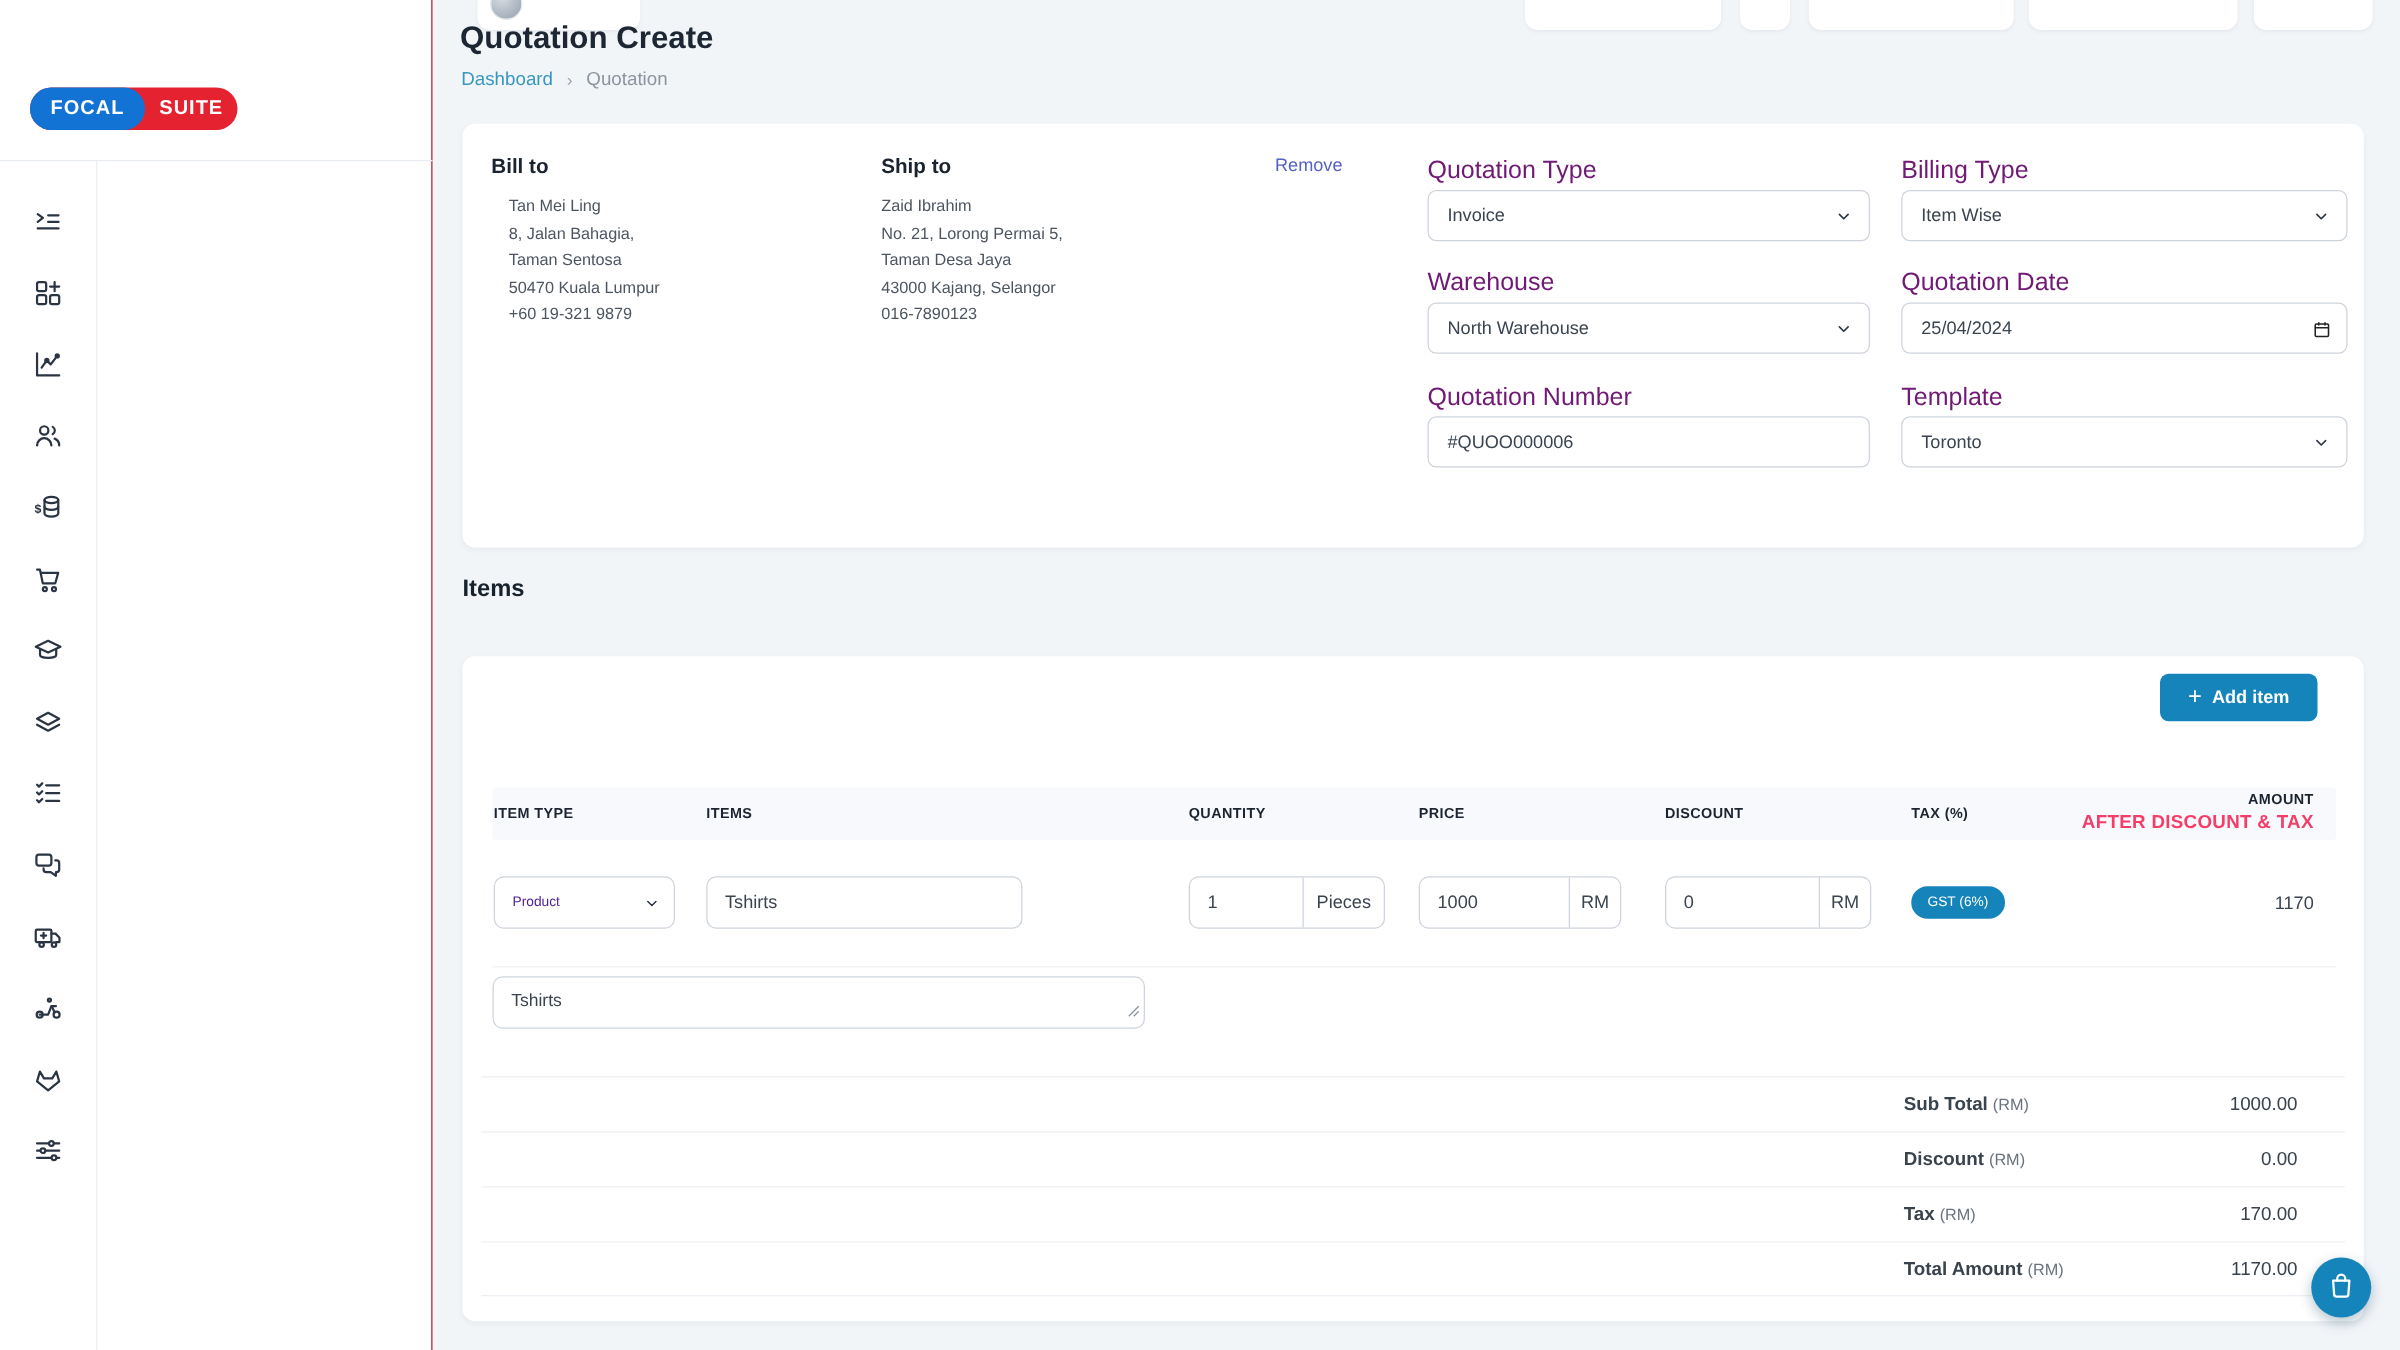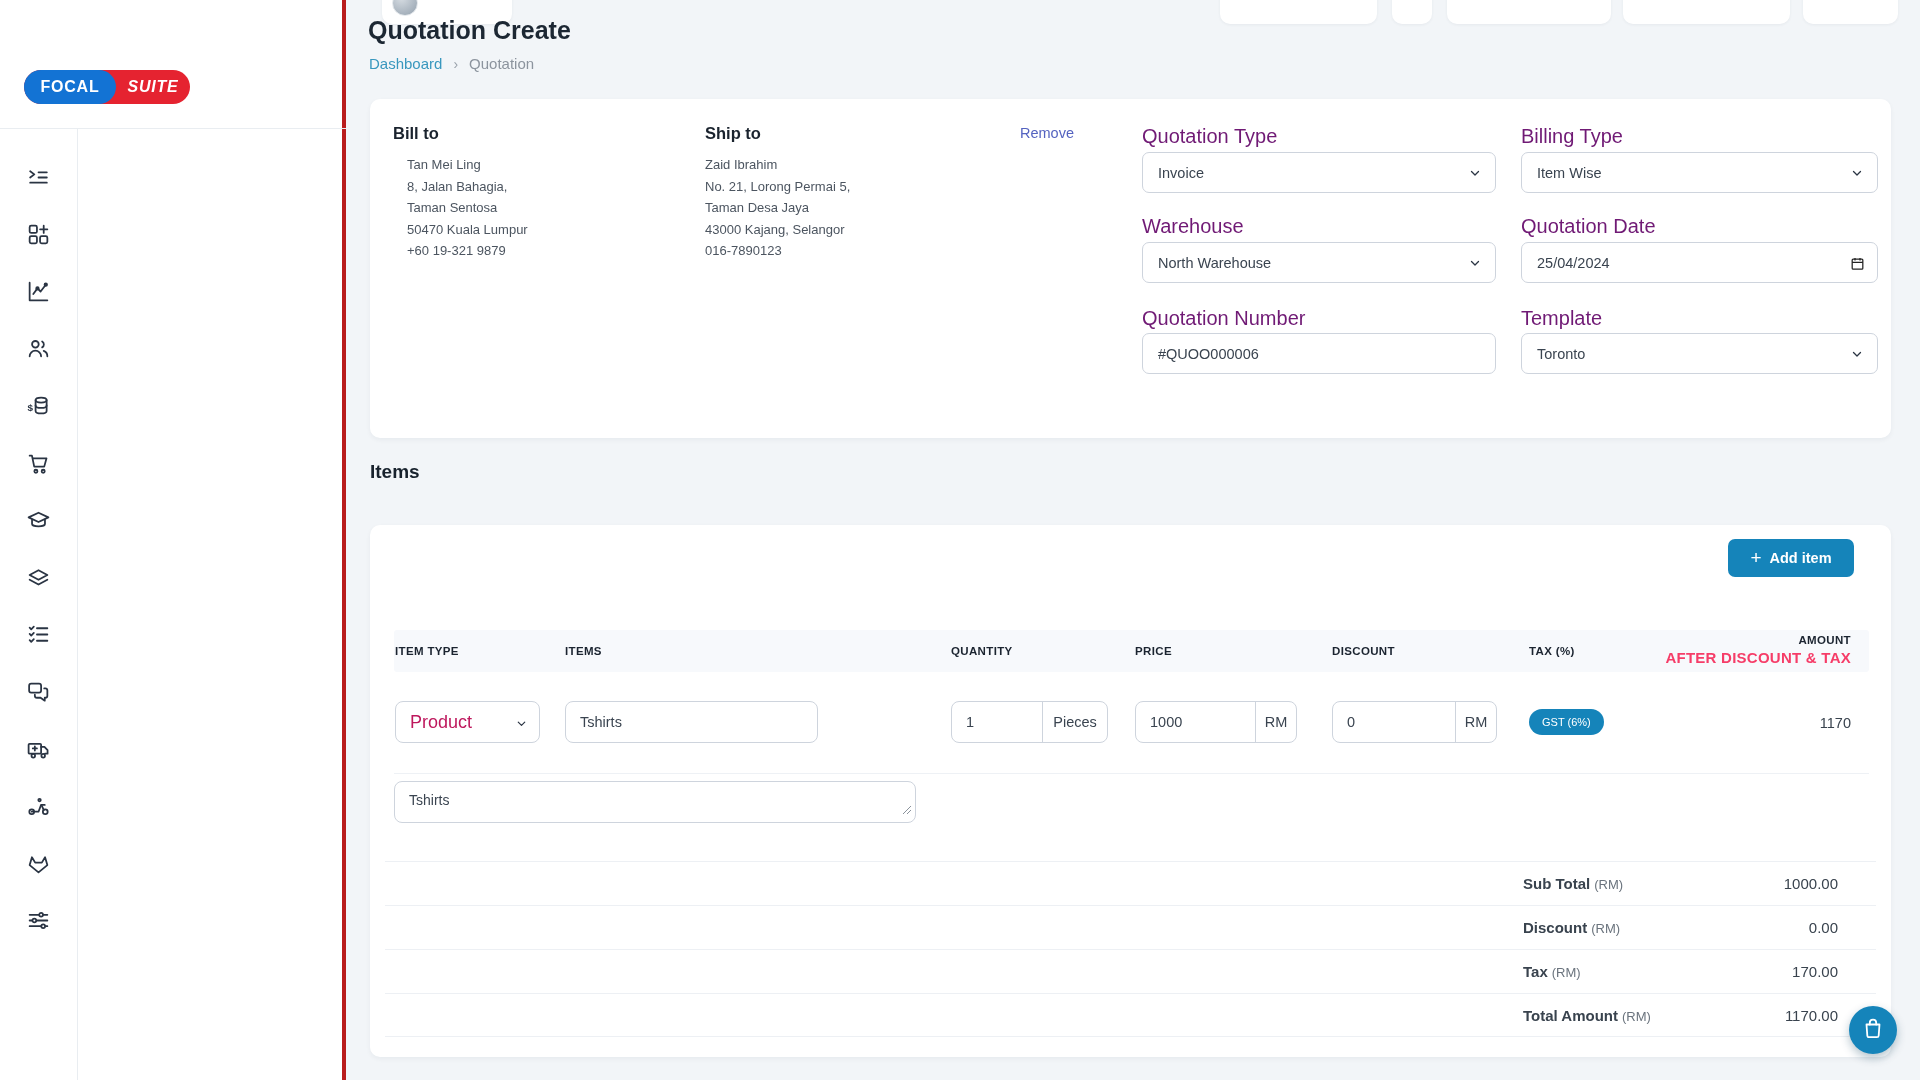--- a/index.html
+++ b/index.html
@@ -1,27 +1,27 @@
 <!DOCTYPE html>
 <html><head>
 <meta charset="utf-8">
 <style>
   * { box-sizing: border-box; margin: 0; padding: 0; }
   html,body { width:1920px; height:1080px; }
   body { font-family:"Liberation Sans", sans-serif; background:#f2f5f8; }
   .screen { position:relative; width:1920px; height:1080px; overflow:hidden; background:#f2f5f8; }
 
   
-  .left-panel { position:absolute; left:0; top:0; width:346px; height:1080px; background:#fff; border-right:4px solid #b91c1c; }
+  .left-panel { position:absolute; left:0; top:0; width:346px; height:1080px; background:#fff; border-right:1px solid #b91c1c; }
   .panel-divider-h { position:absolute; left:0; top:128px; width:346px; height:1px; background:#e9edf1; }
   .panel-divider-v { position:absolute; left:77px; top:128px; width:1px; height:952px; background:#e9edf1; }
 
   .logo { position:absolute; left:24px; top:70px; width:166px; height:34px; border-radius:17px; background:#e52330; cursor:pointer; }
   .logo-left { position:absolute; left:0; top:0; width:92px; height:34px; background:#1373d4; border-radius:17px; display:flex; align-items:center; justify-content:center; }
-  .logo-right { position:absolute; left:92px; top:0; width:74px; height:34px; display:flex; align-items:center; justify-content:center;font-style:italic; }
+  .logo-right { position:absolute; left:92px; top:0; width:74px; height:34px; display:flex; align-items:center; justify-content:center; }
   .logo-txt { color:#fff; font-weight:700; font-size:16px; letter-spacing:.8px; }
 
   .side-item { position:absolute; left:26px; width:25px; height:25px; cursor:pointer; }
   .side-item svg { width:25px; height:25px; stroke:#2a3443; fill:none; stroke-width:1.7; stroke-linecap:round; stroke-linejoin:round; }
 
   
   .chip { position:absolute; top:-18px; height:42px; background:#fff; border-radius:10px; box-shadow:0 1px 3px rgba(30,45,70,.06); }
   .avatar { position:absolute; left:10px; top:8px; width:26px; height:26px; border-radius:50%;
             background:radial-gradient(circle at 35% 30%, #d6dce2, #93a0ad); border:1px solid #e4e8ec; }
 
@@ -57,21 +57,21 @@
   .add-plus { font-size:19px; font-weight:400; line-height:1; margin-top:-2px; }
 
   .thead-band { position:absolute; left:24px; top:105px; width:1475px; height:42px; background:#f7f9fc; border-radius:3px; }
   .th { position:absolute; font-size:11.5px; font-weight:700; color:#1b2430; letter-spacing:.35px; top:120px; }
   .th-amount { position:absolute; right:40px; top:109px; text-align:right; }
   .th-amount .main { font-size:11.5px; font-weight:700; color:#1b2430; letter-spacing:.35px; }
   .th-amount .note { font-size:15px; font-weight:700; color:#f63d68; letter-spacing:.25px; margin-top:3px; }
 
   .row-field { position:absolute; top:176px; height:42px; border:1px solid #ced4dd; border-radius:8px; background:#fff; }
   .row-field select { width:100%; height:100%; border:none; outline:none; appearance:none; -webkit-appearance:none;
-                      background:transparent; padding:0 34px 0 14px; font-size:18px; color:#be185d; font-family:inherit; cursor:pointer; }
+                      background:transparent; padding:0 34px 0 14px; font-size:11px; color:#4c1d95; font-family:inherit; cursor:pointer; }
   .row-field input { width:100%; height:100%; border:none; outline:none; background:transparent; padding:0 14px;
                      font-size:14.5px; color:#3a4450; font-family:inherit; }
   .grp { display:flex; align-items:stretch; }
   .grp input { flex:0 0 auto; padding:0 14px; }
   .grp .addon { flex:1; border-left:1px solid #ced4dd; display:flex; align-items:center; justify-content:center;
                 font-size:14.5px; color:#3a4450; }
   .tax-badge { position:absolute; left:1159px; top:184px; height:26px; padding:0 13px; background:#1584ba; border-radius:13px;
                color:#fff; font-size:11px; line-height:26px; cursor:pointer; }
   .amount-cell { position:absolute; right:40px; top:190px; font-size:14.5px; color:#39434e; }
 

